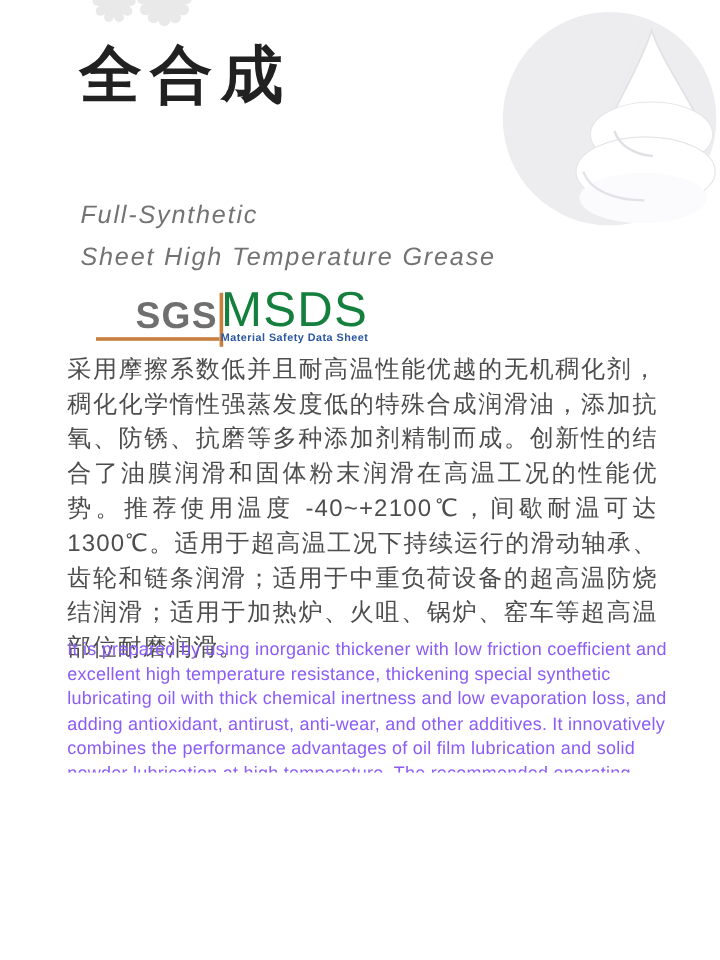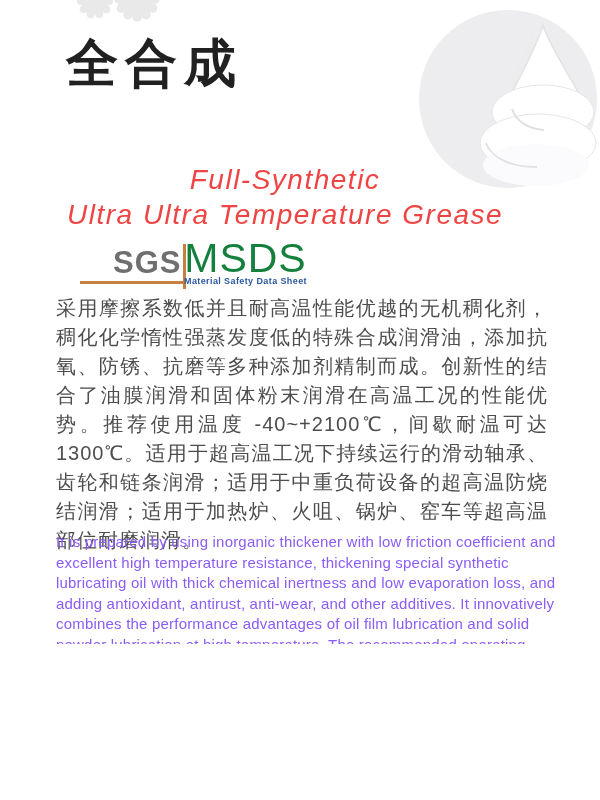--- a/index.html
+++ b/index.html
@@ -20,22 +20,22 @@
     font-size:52px;font-weight:600;color:#212121;
     letter-spacing:7px;line-height:58px;white-space:nowrap;
   }
   .title-line2{
     position:absolute;left:66px;top:92px;
     font-size:52px;font-weight:800;color:#d6362e;
     letter-spacing:3px;line-height:58px;white-space:nowrap;
   }
   .subtitle{
     position:absolute;left:67px;top:162px;
-    font-size:28px;font-style:italic;color:#ef4444;
-    line-height:35px;letter-spacing:1.5px;white-space:nowrap;text-align:center;
+    font-size:21px;font-style:italic;color:#737373;
+    line-height:35px;letter-spacing:1.5px;white-space:nowrap;
   }
   
   .certs{position:absolute;left:0;top:240px;width:600px;height:55px;}
   .sgs{position:absolute;left:113px;top:6px;}
   .sgs-text{
     font-size:31px;font-weight:bold;color:#6f6f6f;letter-spacing:1px;
     display:inline-block;line-height:34px;
   }
   .sgs-hline{position:absolute;left:-33px;right:-2px;bottom:-4px;height:3px;background:#c9803f;}
   .sgs-vline{position:absolute;right:-5px;top:-2px;height:45px;width:3px;background:#c9803f;}
@@ -109,21 +109,21 @@
       <path d="M96,100 C100,112 112,120 128,121" stroke="#e0e0e4" fill="none" stroke-width="2"></path>
       <path d="M70,134 C76,150 96,158 121,158" stroke="#e3e3e7" fill="none" stroke-width="2"></path>
       <path d="M118,24 C112,42 102,62 95,80" stroke="#ececef" fill="none" stroke-width="3"></path>
     </svg>
   </div>
 
   <div class="title-line1">全合成</div>
 
   <div class="subtitle">
     <div>Full-Synthetic</div>
-    <div>Ultra Ultra Temperature Grease</div>
+    <div>Sheet High Temperature Grease</div>
   </div>
 
   <div class="certs">
     <div class="sgs">
       <span class="sgs-text">SGS</span>
       <span class="sgs-hline"></span>
       <span class="sgs-vline"></span>
     </div>
     <div class="msds">
       <div class="msds-main">MSDS</div>

